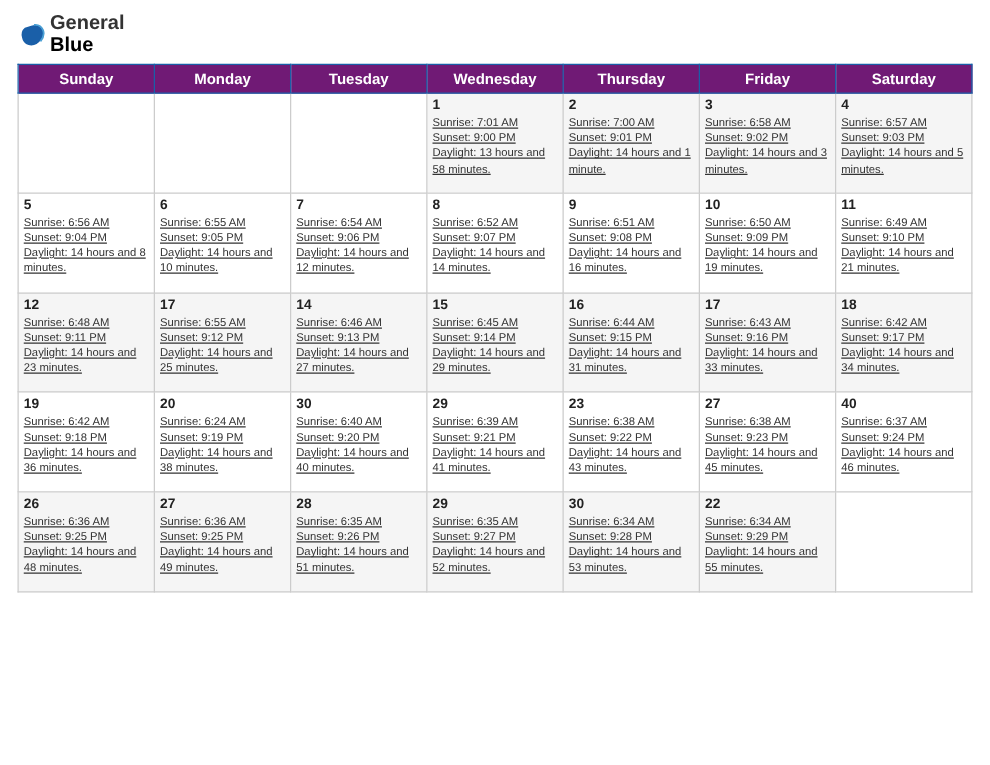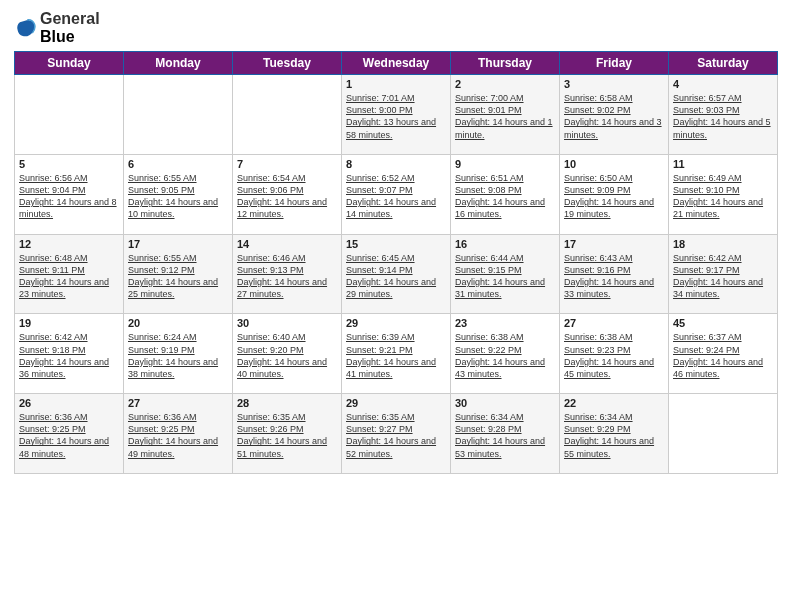--- a/index.html
+++ b/index.html
@@ -295,21 +295,21 @@
 and 43 minutes.</div>
           </td>
           <td>
             <span class="day-num">27</span>
             <div class="cell-info">Sunrise: 6:38 AM
 Sunset: 9:23 PM
 Daylight: 14 hours
 and 45 minutes.</div>
           </td>
           <td>
-            <span class="day-num">45</span>
+            <span class="day-num">40</span>
             <div class="cell-info">Sunrise: 6:37 AM
 Sunset: 9:24 PM
 Daylight: 14 hours
 and 46 minutes.</div>
           </td>
         </tr>
         <tr>
           <td>
             <span class="day-num">26</span>
             <div class="cell-info">Sunrise: 6:36 AM

